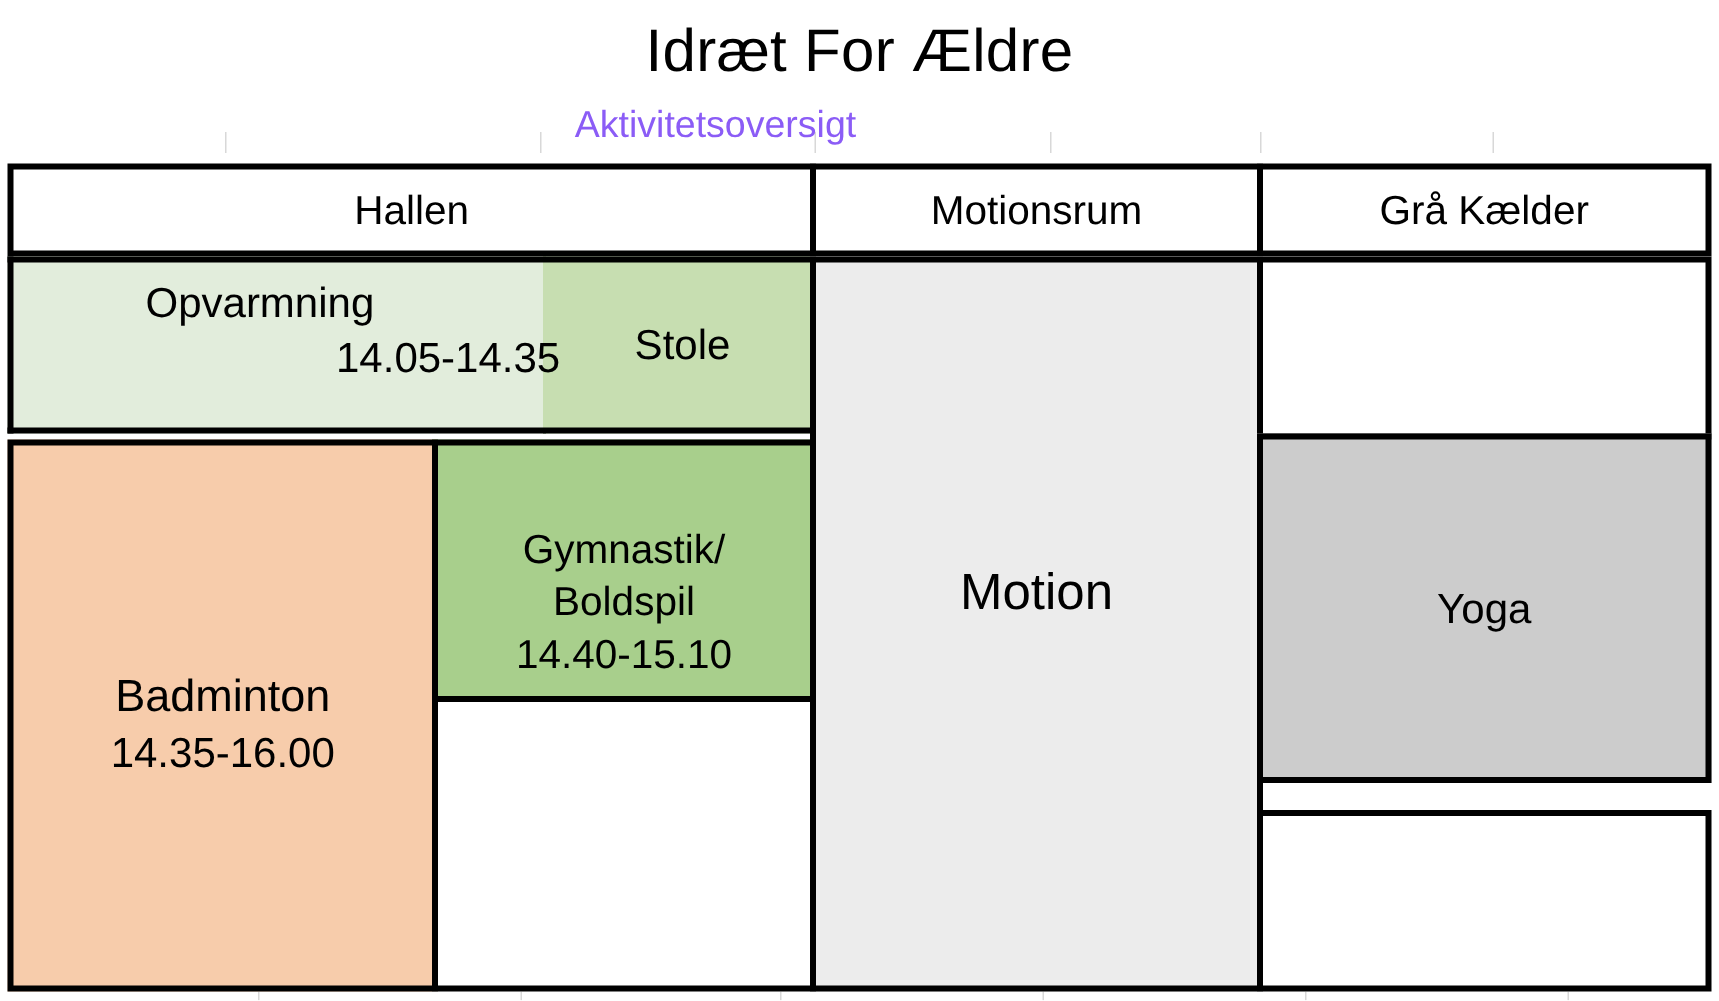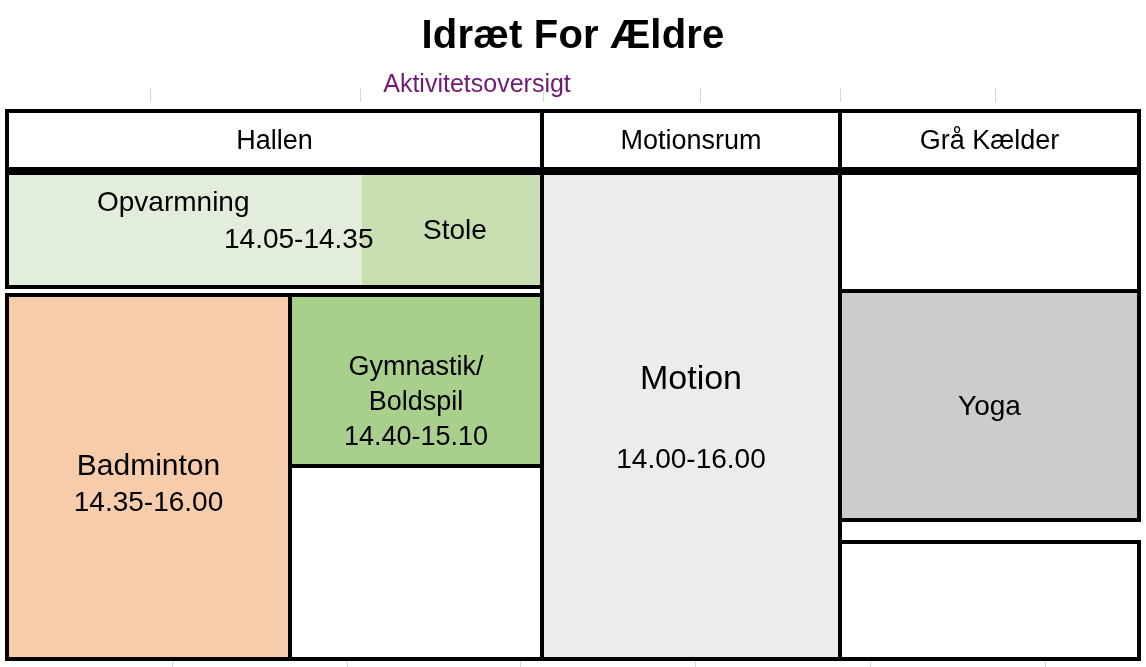--- a/index.html
+++ b/index.html
@@ -21,36 +21,36 @@
   }
 
   
   #title {
     position: absolute;
     left: 0;
     top: 10px;
     width: 1146px;
     text-align: center;
     font-size: 40px;
-    font-weight: 700;
+    font-weight: 400;
     line-height: 48px;
     letter-spacing: 0.2px;
     color: #000000;
     white-space: nowrap;
   }
   #subtitle {
     position: absolute;
     left: 0;
     top: 68px;
     width: 954px;
     text-align: center;
     font-size: 25px;
     font-weight: 400;
     line-height: 30px;
-    color: #701a75;
+    color: #8b5cf6;
     white-space: nowrap;
   }
 
   
   .tick {
     position: absolute;
     width: 1px;
     background: #d8d8d8;
   }
 
@@ -161,21 +161,20 @@
       <span class="name" style="font-size:27px; line-height:35px;">Gymnastik/</span>
       <span class="name" style="font-size:27px; line-height:35px;">Boldspil</span>
       <span class="time" style="font-size:27px; line-height:35px;">14.40-15.10</span>
     </div>
 
     <div class="cell empty" style="left:283px; top:355px; width:256px; height:197px;">
     </div>
 
     <div class="cell blk" style="left:535px; top:62px; width:302px; height:490px; background:#ECECEC;">
       <span class="name" style="font-size:34px; line-height:44px; margin-bottom:42px;">Motion</span>
-      <span class="time" style="font-size:28px; line-height:36px;">14.00-16.00</span>
     </div>
 
     <div class="cell empty" style="left:833px; top:62px; width:303px; height:122px;">
     </div>
 
     <div class="cell blk" style="left:833px; top:180px; width:303px; height:233px; background:#CCCCCC;">
       <span class="name" style="font-size:28px; line-height:36px;">Yoga</span>
     </div>
 
     <div class="cell empty" style="left:833px; top:431px; width:303px; height:121px;">

